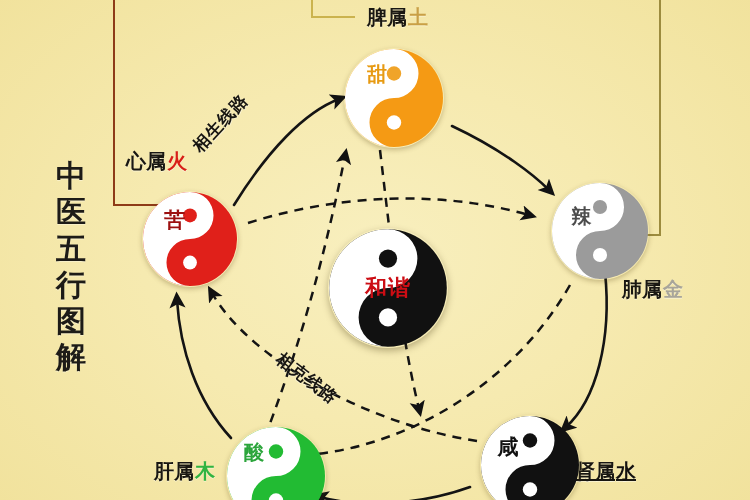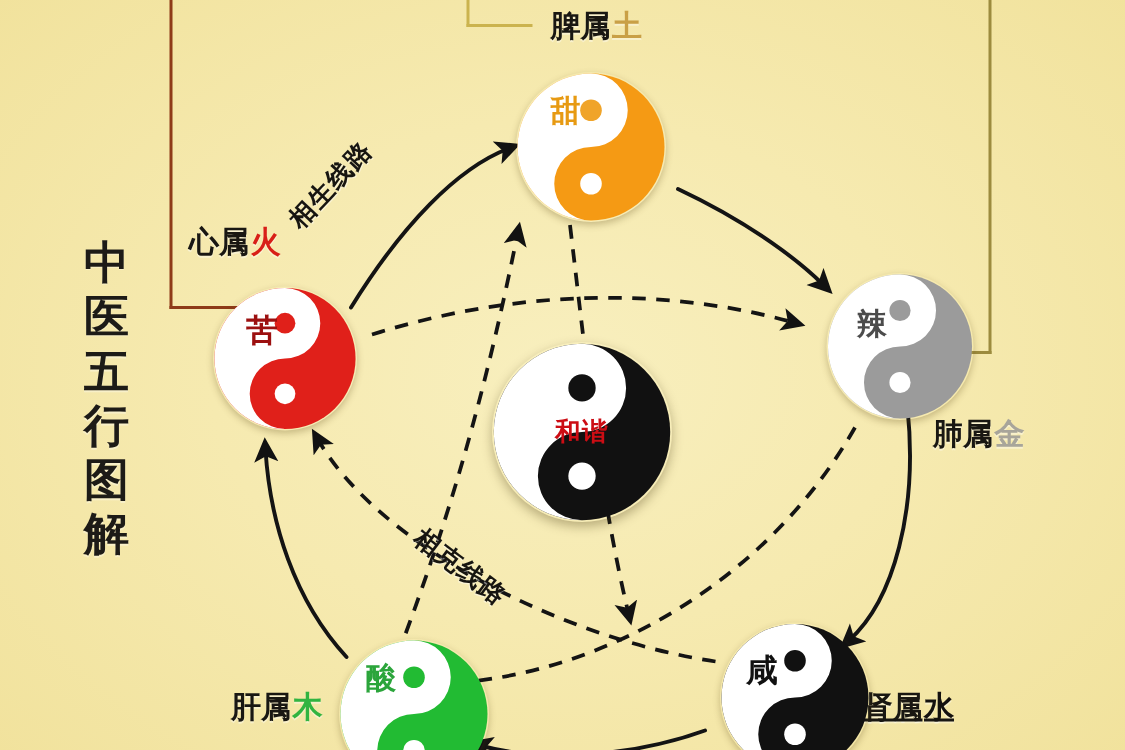--- a/index.html
+++ b/index.html
@@ -222,16 +222,16 @@
 
   <div class="yy" style="left:328px;top:228px;width:120px;height:120px;box-shadow:0 3px 7px rgba(70,55,15,.35);">
     <div class="disc">
       <svg viewBox="0 0 100 100" width="100%" height="100%">
         <circle cx="50" cy="50" r="49" fill="#111111"></circle>
         <path d="M50,1 A49,49 0 0,0 50,99 A24.5,24.5 0 0,1 50,50 A24.5,24.5 0 0,0 50,1 Z" fill="#ffffff"></path>
         <circle cx="50" cy="25.5" r="7.6" fill="#111111"></circle>
         <circle cx="50" cy="74.5" r="7.6" fill="#ffffff"></circle>
       </svg>
     </div>
-    <div class="glyph" style="left:50%;top:50%;font-size:17px;color:#cc0d14;letter-spacing:1px;">和谐</div>
+    <div class="glyph" style="left:50%;top:50%;font-size:22px;color:#cc0d14;letter-spacing:1px;">和谐</div>
   </div>
 
 </div>
 
 </body></html>

